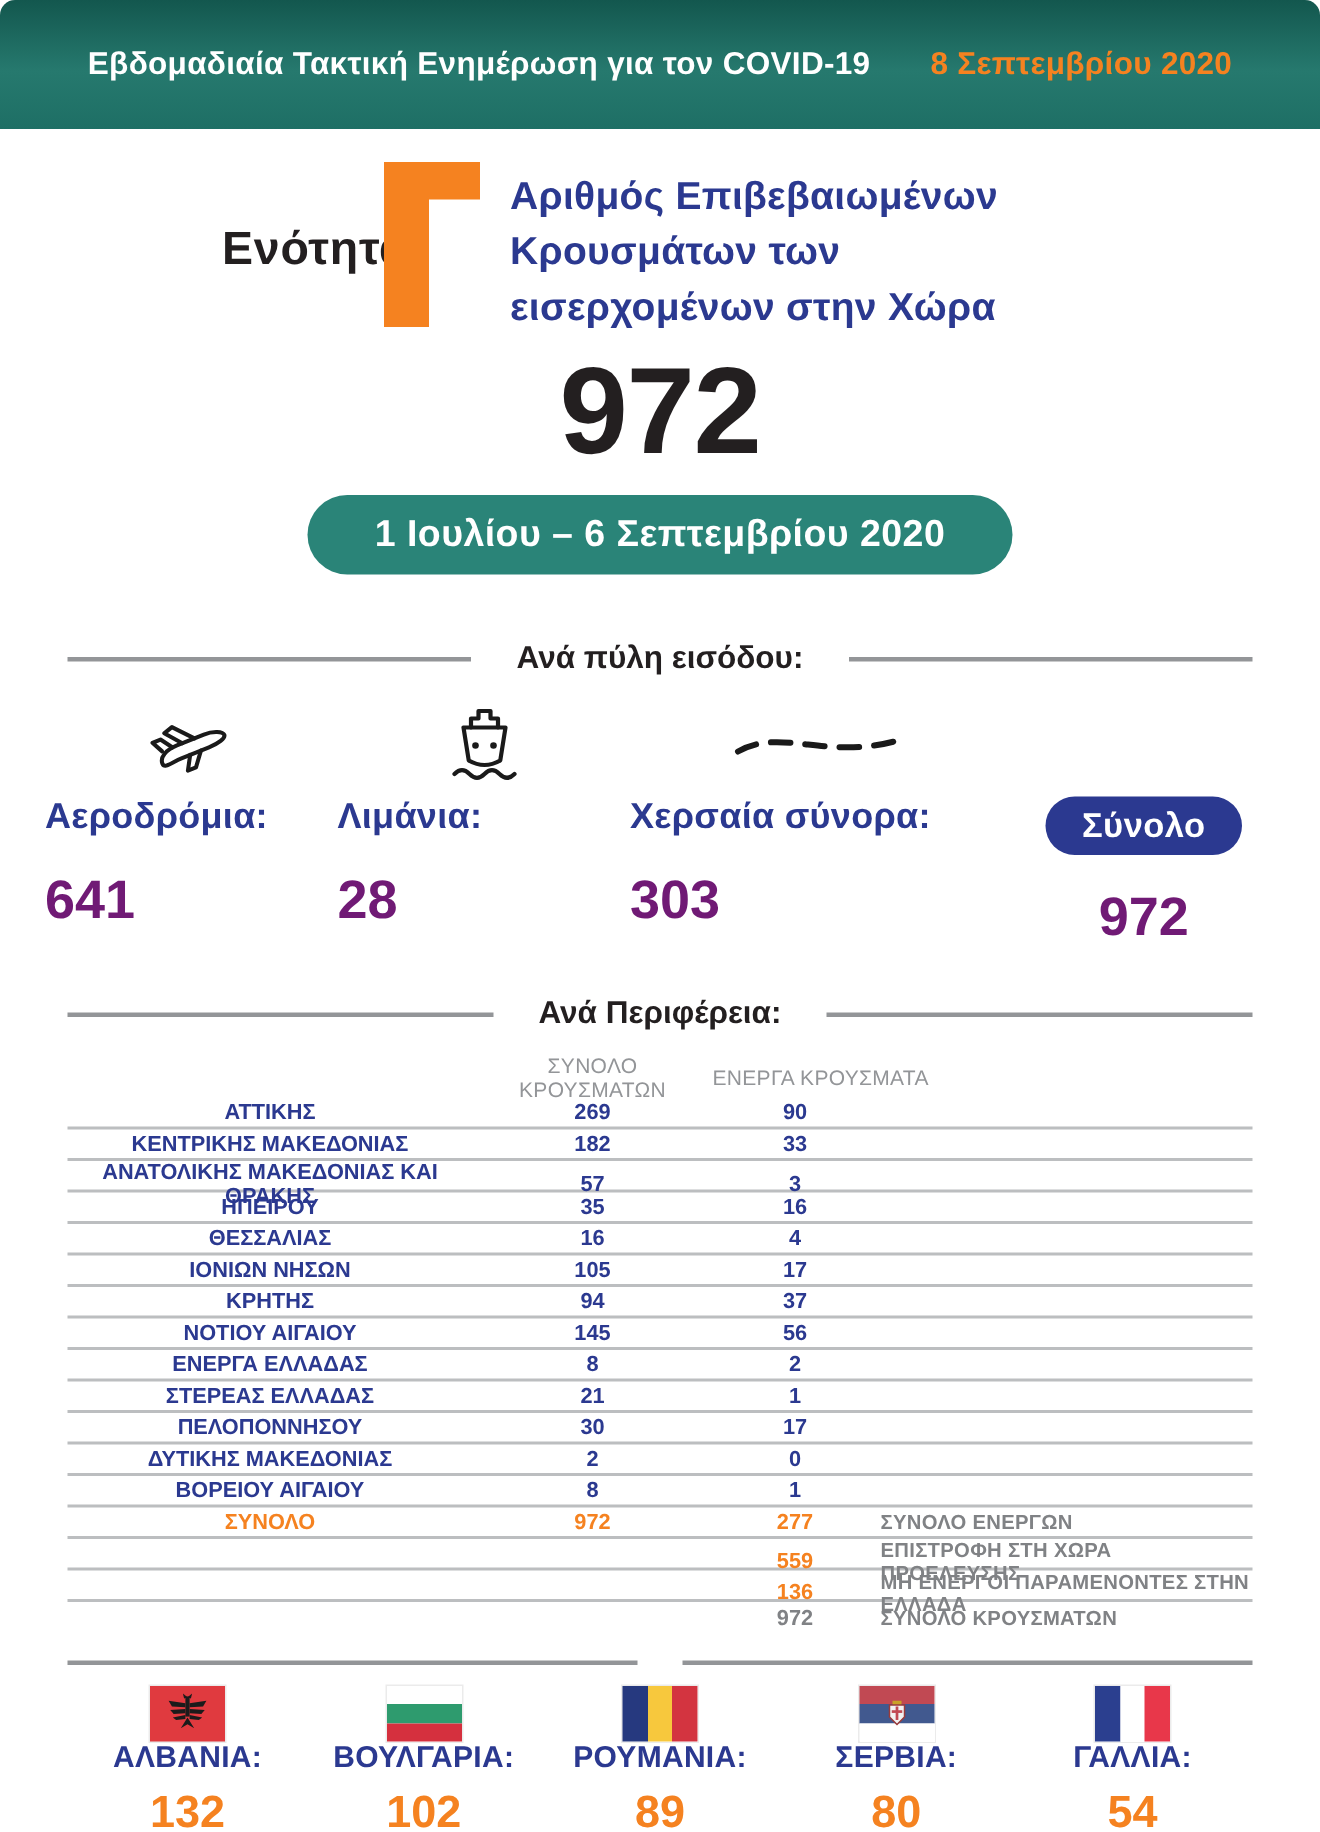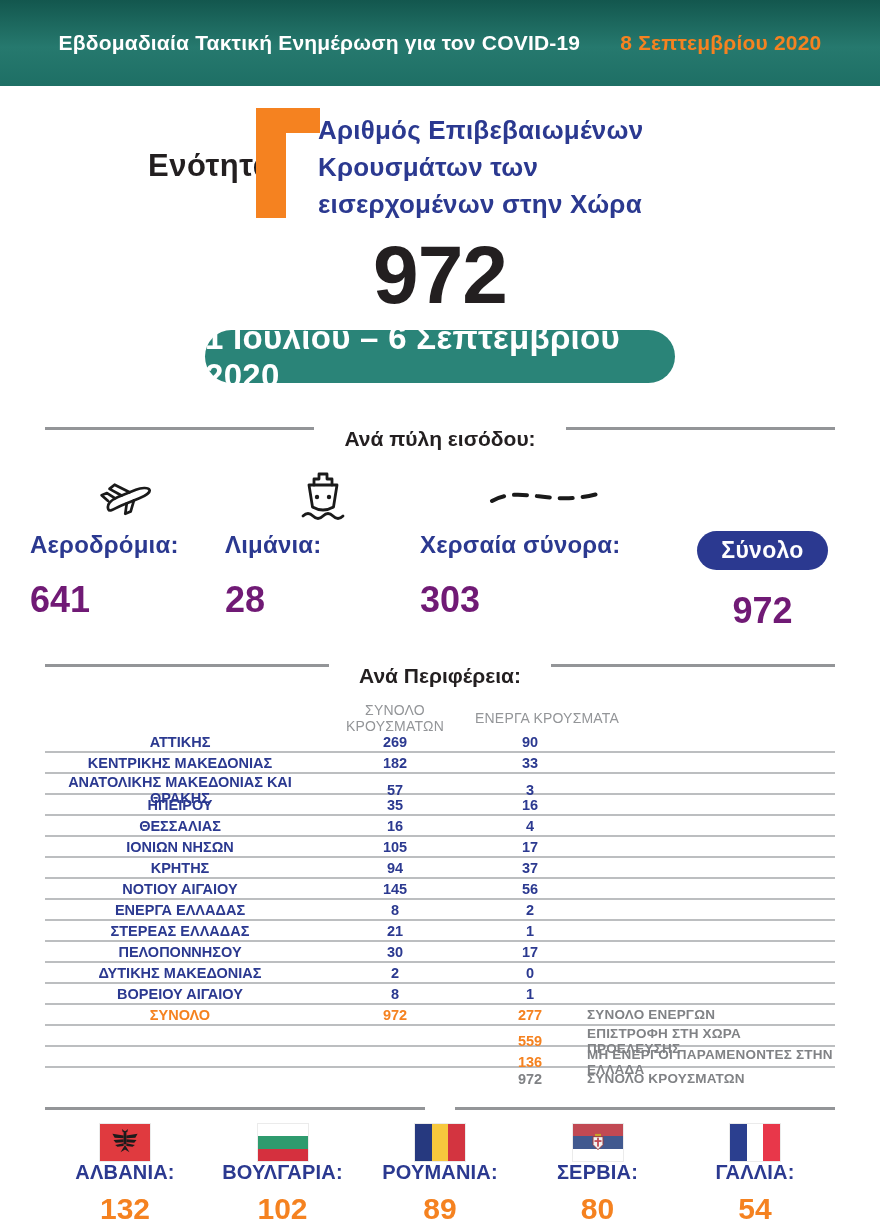--- a/index.html
+++ b/index.html
@@ -1,54 +1,54 @@
 <!DOCTYPE html>
 <html lang="el"><head>
 <meta charset="utf-8">
 <style>
   * { margin:0; padding:0; box-sizing:border-box; }
   html,body { background:#ffffff; }
   .page {
     width:880px; height:1221px; margin:0 auto; background:#fff;
     font-family:"Liberation Sans","DejaVu Sans",sans-serif;
-    color:#231f20; overflow:hidden; position:relative;
+    color:#231f20; overflow:hidden; position:relative;border-radius:10px;
   }
 
   
   .topbar {
     height:86px; display:flex; align-items:center; justify-content:center; gap:40px;
     background:linear-gradient(180deg,#13574e 0%, #26796e 55%, #1e6f65 100%);
   }
   .topbar .bar-title { color:#ffffff; font-weight:bold; font-size:21px; letter-spacing:.2px; }
   .topbar .bar-date  { color:#f58220; font-weight:bold; font-size:21px; letter-spacing:.2px; }
 
   
   .hero { position:relative; height:244px; }
   .enotita-label { position:absolute; left:148px; top:62px; font-size:31px; font-weight:bold; color:#231f20; letter-spacing:.5px; }
   .gamma { position:absolute; left:256px; top:22px; width:64px; height:110px; }
   .gamma .g-h { position:absolute; left:0; top:0; width:64px; height:25px; background:#f58220; }
   .gamma .g-v { position:absolute; left:0; top:0; width:30px; height:110px; background:#f58220; }
   .hero-title {
-    position:absolute; left:318px; top:26px; width:345px;
+    position:absolute; left:340px; top:26px; width:345px;
     color:#2b3990; font-size:26px; font-weight:bold; line-height:1.42; letter-spacing:.2px;
   }
   .hero-number {
     position:absolute; left:0; top:148px; width:100%; text-align:center;
     font-size:82px; font-weight:900; line-height:1; color:#231f20; letter-spacing:-1px;
   }
 
   
   .period-pill {
     width:470px; height:53px; margin:0 auto; border-radius:27px; background:#2a8478;
     display:flex; align-items:center; justify-content:center;
-    color:#fff; font-size:33px; font-weight:bold; letter-spacing:.3px;
-  }
-
-  
-  .divider { display:flex; gap:30px; margin:0 45px; }
+    color:#fff; font-size:25px; font-weight:bold; letter-spacing:.3px;
+  }
+
+  
+  .divider { display:flex; align-items:center; gap:30px; margin:0 45px; }
   .divider .line { flex:1; height:3px; background:#939598; }
   .divider .divider-text { font-size:21px; font-weight:bold; color:#231f20; white-space:nowrap; }
   .divider.d1 { margin-top:44px; }
   .divider.d2 { margin-top:32px; }
   .divider.d3 { margin-top:18px; }
 
   
   .ep-row { display:flex; padding:0 30px; margin-top:12px; }
   .ep-items { display:flex; }
   .ep-col { }

